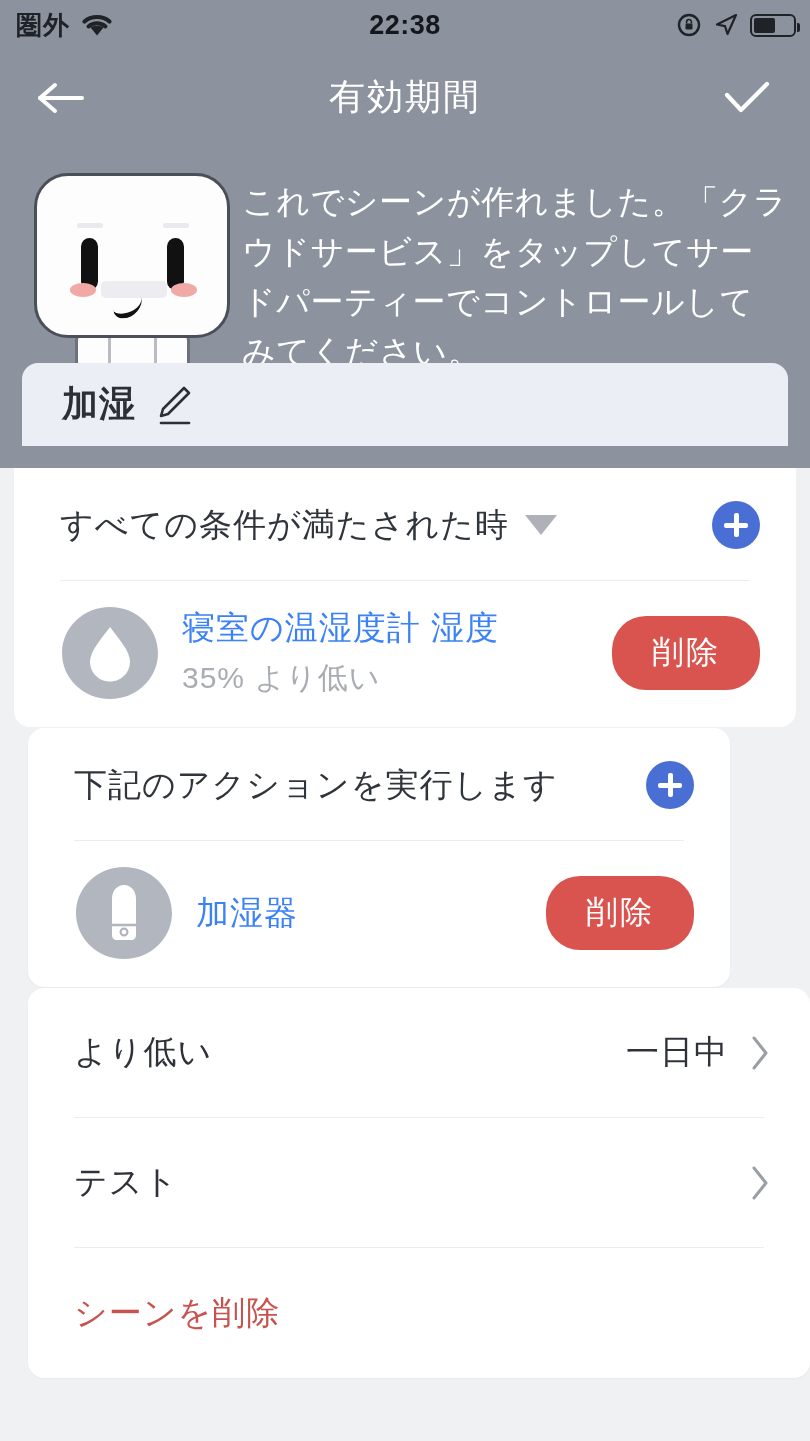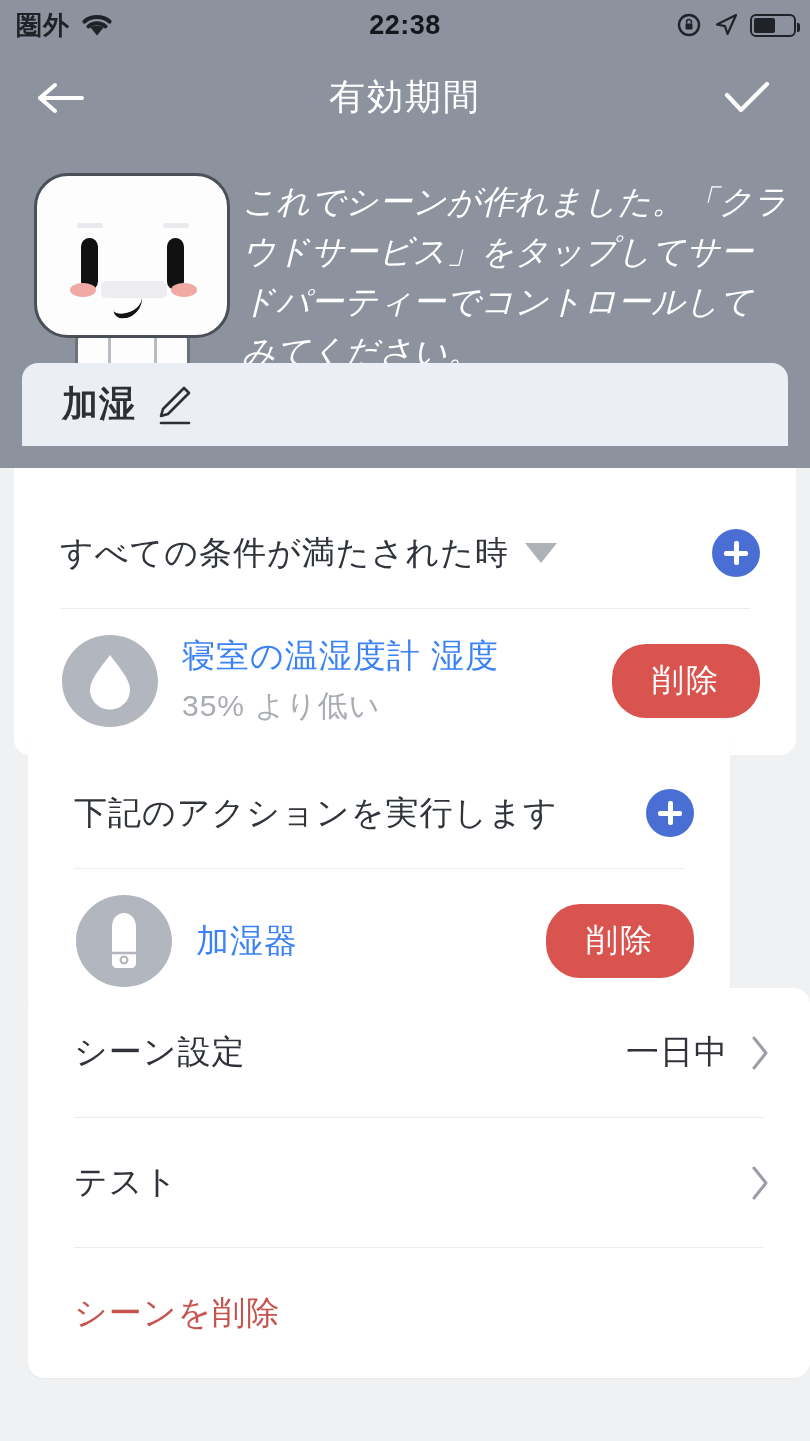--- a/index.html
+++ b/index.html
@@ -77,21 +77,21 @@
     background:#fdfdfd; border:3px solid #6d7179; border-radius:10px 10px 0 0; z-index:1;
   }
   .m-body:before {
     content:""; position:absolute; left:30px; top:0; width:3px; height:58px; background:#b9bcc2;
   }
   .m-body:after {
     content:""; position:absolute; right:30px; top:0; width:3px; height:58px; background:#b9bcc2;
   }
   .tip-text {
     flex:1; color:#ffffff; font-size:33px; line-height:1.52; letter-spacing:0.5px;
-    padding-top:10px; padding-left:6px; padding-right:4px;font-style:italic;
+    padding-top:10px; padding-left:6px; padding-right:4px;
   }
 
   .card {
     background:#ffffff; border-radius:16px; margin:0 14px;
     box-shadow:0 1px 2px rgba(0,0,0,0.04);
   }
 
   
   .name-card {
     position:absolute; top:363px; left:22px; width:766px; height:83px;
@@ -100,21 +100,20 @@
   }
   .scene-name { font-size:36px; color:#2c2f36; font-weight:600; letter-spacing:1px; }
   .pencil { margin-left:18px; display:flex; align-items:flex-end; }
 
   
   .cond-card { position:absolute; top:468px; left:14px; width:782px; z-index:6;
     background:#fff; border-radius:0 0 16px 16px; }
   .row-header {
     display:flex; align-items:center; justify-content:space-between;
     padding:33px 36px 31px 46px;
-    margin-top:28px;
   }
   .row-header-label { font-size:33px; color:#30343b; letter-spacing:1px; display:flex; align-items:center; gap:16px; }
   .tri-down { width:0;height:0;border-left:16px solid transparent;border-right:16px solid transparent;border-top:20px solid #aeb2b8; }
   .plus-btn {
     width:48px; height:48px; border-radius:50%; background:#4a6fd4;
     display:flex; align-items:center; justify-content:center; flex:0 0 48px;
   }
   .plus-btn .h { position:absolute; width:24px; height:5px; background:#fff; border-radius:2px; }
   .plus-btn .v { position:absolute; width:5px; height:24px; background:#fff; border-radius:2px; }
   .plus-wrap { position:relative; width:48px; height:48px; display:flex; align-items:center; justify-content:center; }
@@ -276,21 +275,21 @@
       </span>
       <span class="item-text">
         <span class="item-title" style="display:block">加湿器</span>
       </span>
       <button class="del-btn">削除</button>
     </div>
   </div>
 
   <div class="card set-card">
     <div class="set-row">
-      <span class="set-label">シーン設定</span>
+      <span class="set-label">より低い</span>
       <span class="set-right">
         <span class="set-value">一日中</span>
         <span class="chev">
           <svg width="20" height="36" viewBox="0 0 20 36">
             <path d="M4 3 L16 18 L4 33" stroke="#9a9ea5" stroke-width="3" fill="none" stroke-linecap="round" stroke-linejoin="round"></path>
           </svg>
         </span>
       </span>
     </div>
     <div class="divider"></div>

